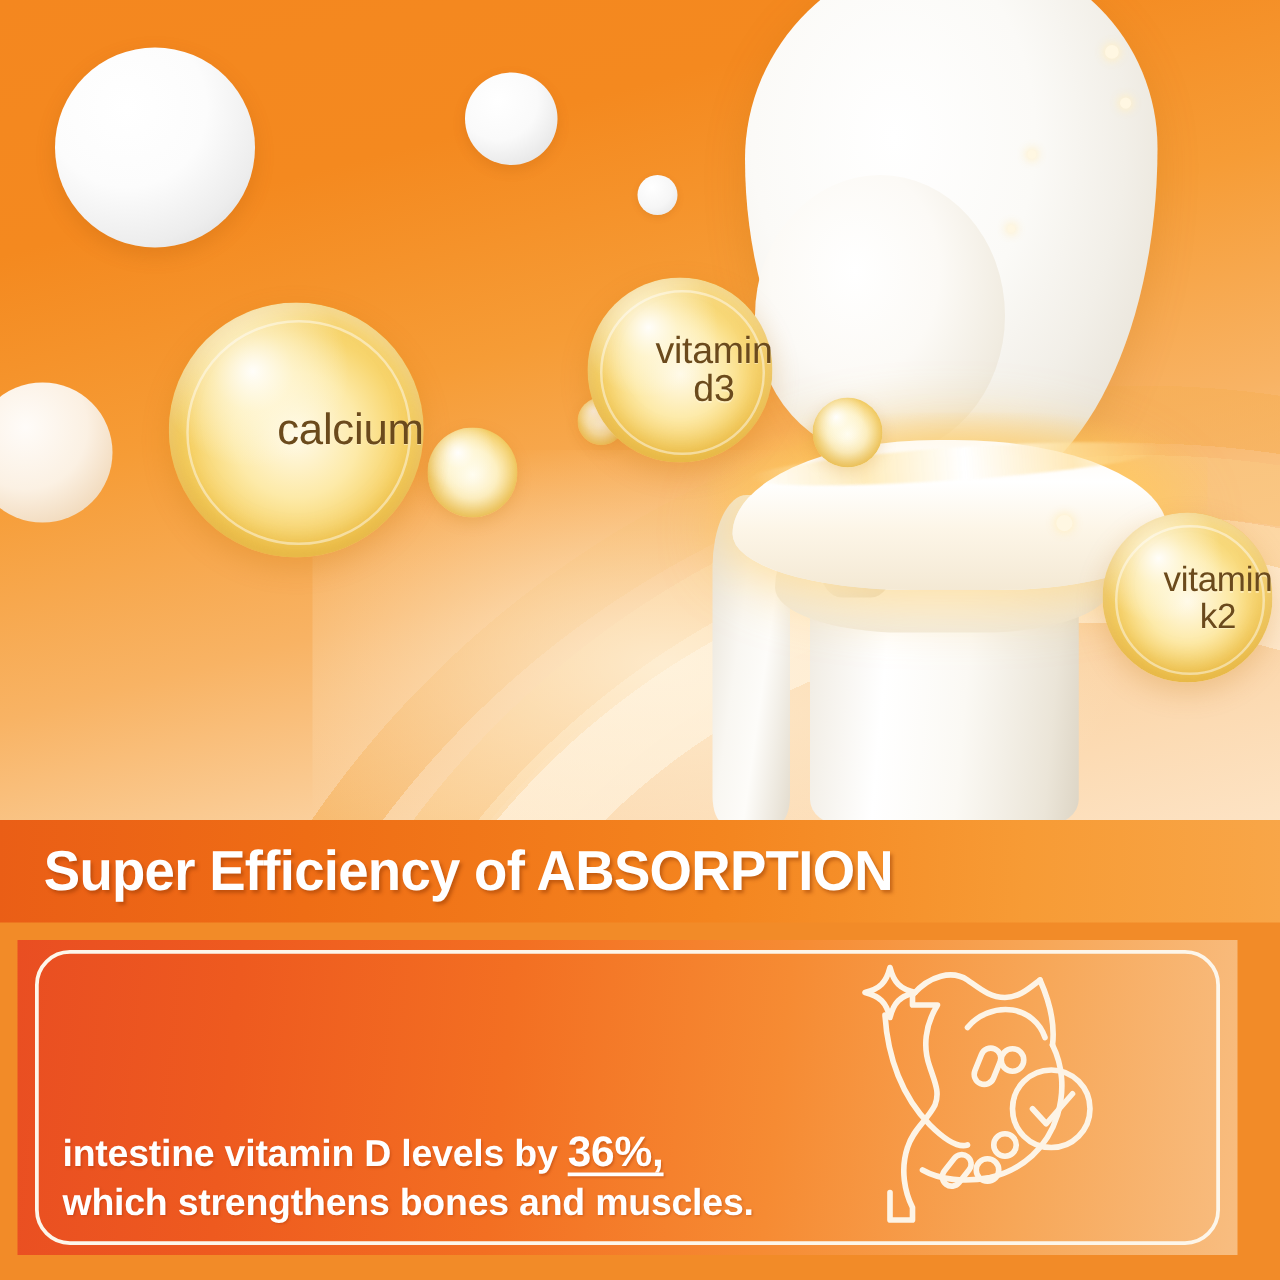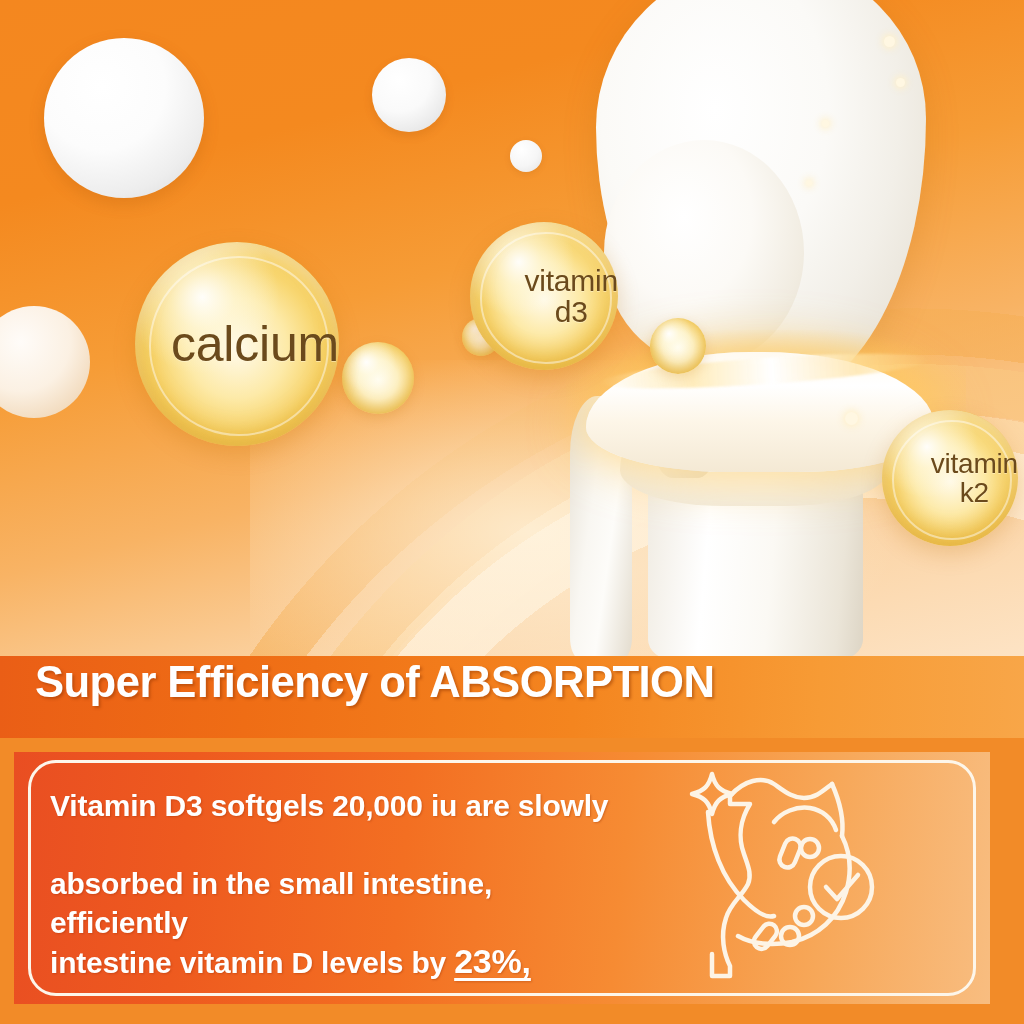--- a/index.html
+++ b/index.html
@@ -82,39 +82,39 @@
     background:
       radial-gradient(circle at 33% 27%, rgba(255,255,255,.95) 0%, rgba(255,250,226,.6) 16%, rgba(255,255,255,0) 38%),
       radial-gradient(circle at 50% 52%, #fffaea 0%, #fdeaa8 34%, #f6cf5c 62%, #edb833 82%, #e2a51f 100%);
     box-shadow:inset 0 -10px 22px rgba(200,130,0,.35), inset 0 8px 18px rgba(255,255,255,.55), 0 8px 22px rgba(190,110,0,.22);}
   .drop .lbl{position:relative;z-index:3;color:#6b4a1c;text-align:center;line-height:1.04;
     font-weight:400;letter-spacing:-.2px;text-shadow:0 1px 0 rgba(255,248,220,.5);}
   .drop::after{content:"";position:absolute;left:7%;top:7%;width:86%;height:86%;border-radius:50%;
     border:2px solid rgba(255,255,255,.45);}
 
   .drop-calcium{left:135px;top:242px;width:204px;height:204px;}
-  .drop-calcium .lbl{font-size:50px;}
+  .drop-calcium .lbl{font-size:35px;}
   .drop-d3{left:470px;top:222px;width:148px;height:148px;}
   .drop-d3 .lbl{font-size:30px;}
   .drop-k2{left:882px;top:410px;width:136px;height:136px;}
   .drop-k2 .lbl{font-size:28px;}
 
   .minidrop{position:absolute;border-radius:50%;
     background:
       radial-gradient(circle at 34% 28%, rgba(255,255,255,.95) 0%, rgba(255,252,232,.55) 18%, rgba(255,255,255,0) 42%),
       radial-gradient(circle at 50% 52%, #fffdf3 0%, #fdf0c2 38%, #f7d678 66%, #eec13f 88%, #e5ad26 100%);
     box-shadow:inset 0 -6px 14px rgba(200,130,0,.3), 0 4px 12px rgba(190,110,0,.18);}
   .minidrop.m1{left:342px;top:342px;width:72px;height:72px;}
   .minidrop.m2{left:650px;top:318px;width:56px;height:56px;}
   .minidrop.m3{left:462px;top:318px;width:38px;height:38px;opacity:.9;}
 
   
   .banner{position:absolute;left:0;top:656px;width:1024px;height:82px;
     background:linear-gradient(92deg,#ea5e16 0%,#ef6d15 24%,#f4851f 56%,#f79b35 80%,#f8a648 100%);
-    display:flex;}
+    display:flex;align-items:center;}
   .banner-title{margin-left:35px;color:#ffffff;font-size:45px;font-weight:700;
     letter-spacing:-.6px;transform:scaleX(.97);transform-origin:left center;
     text-shadow:2px 2px 3px rgba(140,50,0,.45);white-space:nowrap;}
 
   
   .card-wrap{position:absolute;left:14px;top:752px;width:976px;height:252px;
     background:linear-gradient(96deg,#e94e22 0%,#ee5a1f 18%,#f36f22 40%,#f68b33 62%,#f7a758 82%,#f8bd80 100%);}
   .card{position:absolute;left:14px;top:8px;width:948px;height:236px;
     border:3px solid #fdf6ea;border-radius:28px;box-sizing:border-box;}
   .card-body{position:absolute;left:36px;top:34px;width:580px;color:#ffffff;
@@ -186,24 +186,25 @@
   </div>
 
   <div class="banner">
     <div class="banner-title">Super Efficiency of ABSORPTION</div>
   </div>
 
   <div class="card-wrap">
     <div class="card"></div>
 
     <div class="card-body">
-      <span>Vitamin D3 softgels 20,000 iu are slowly</span><br>
       <br>
-      <span>absorbed in the small intestine, efficiently</span><br>
-      <span>intestine vitamin D levels by </span><span class="pct">23%,</span><br>
+      <br>
+      <br>
+      <span>intestine vitamin D levels by </span><span class="pct">36%,</span><br>
+      <span>which strengthens bones and muscles.</span>
     </div>
 
     <div class="stomach-art">
       <svg viewBox="0 0 300 222" width="300" height="222" fill="none" stroke="#fdf4e6" stroke-width="4.5" stroke-linecap="round" stroke-linejoin="round">
 
         <path d="M26 6 C29 18 34 23 46 26 C34 29 29 34 26 46 C23 34 18 29 6 26 C18 23 23 18 26 6 Z"></path>
 
         <path d="M22 44 C24 78 36 110 58 132 C72 146 82 150 88 148"></path>
 
         <path d="M44 28 C58 12 76 8 88 16 C98 23 106 30 118 30 C130 30 138 22 146 16"></path>

